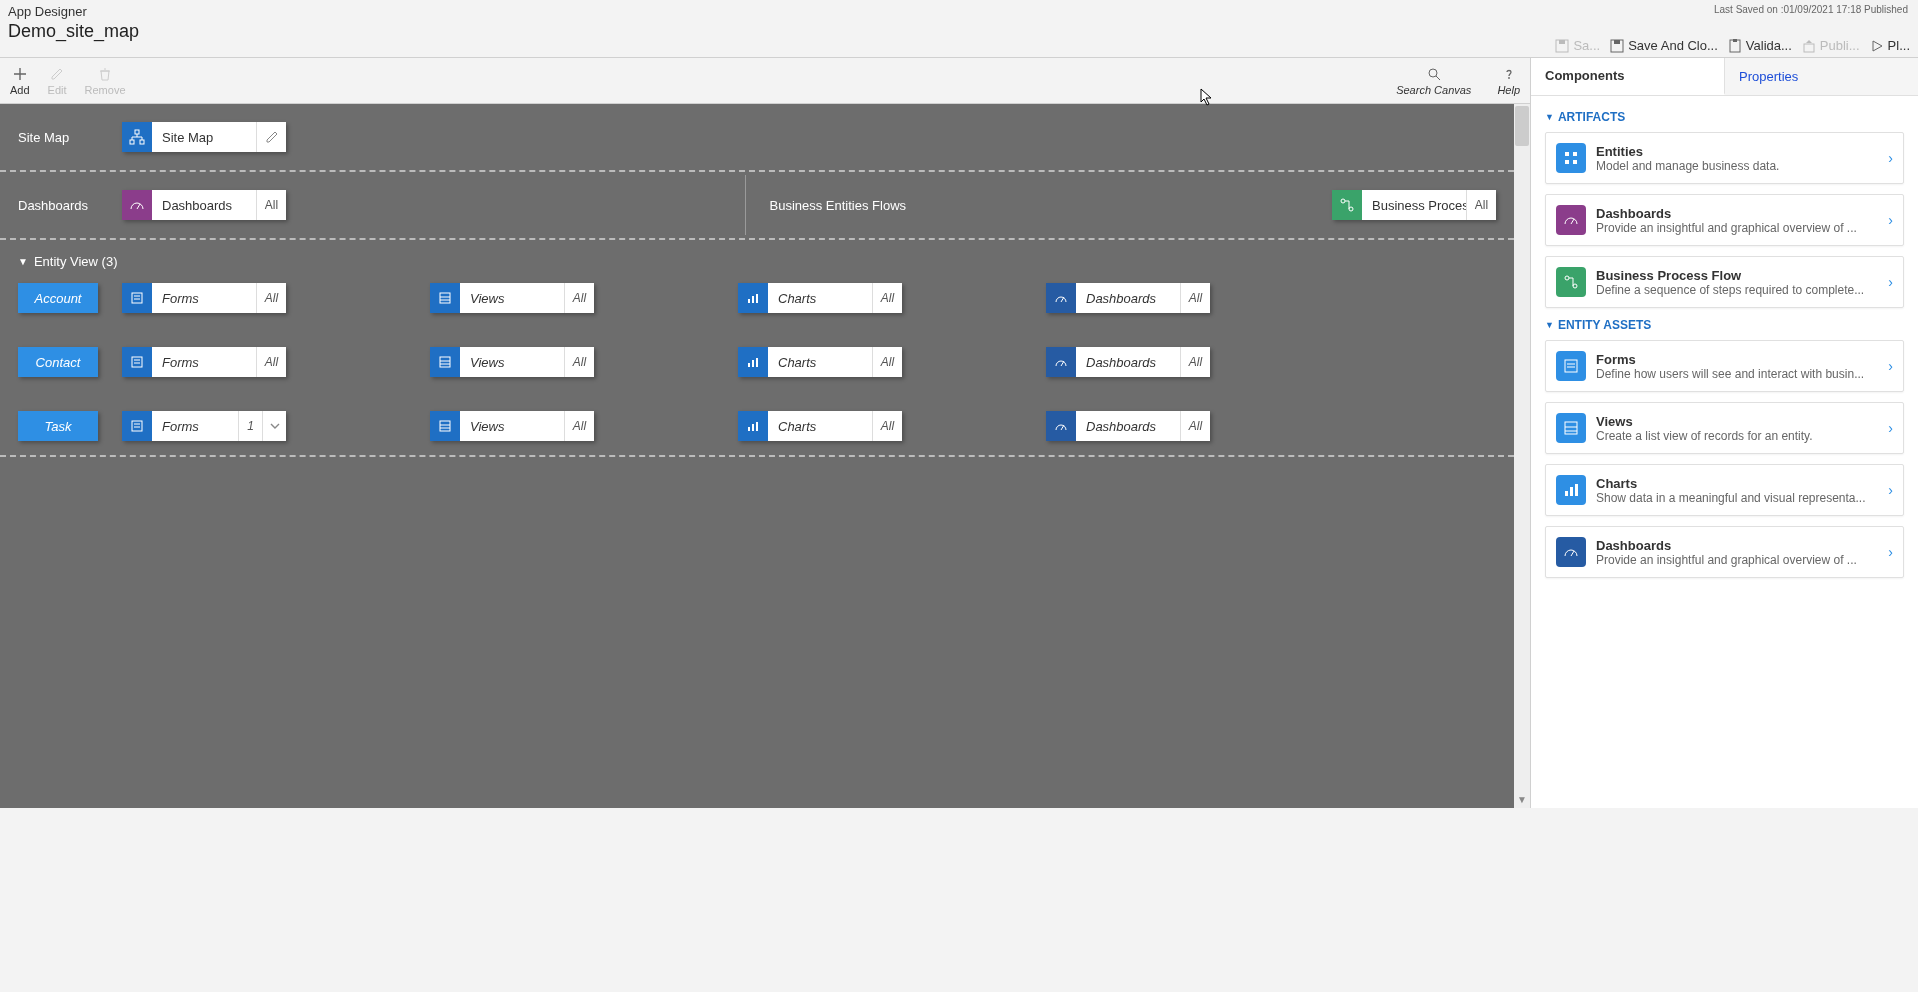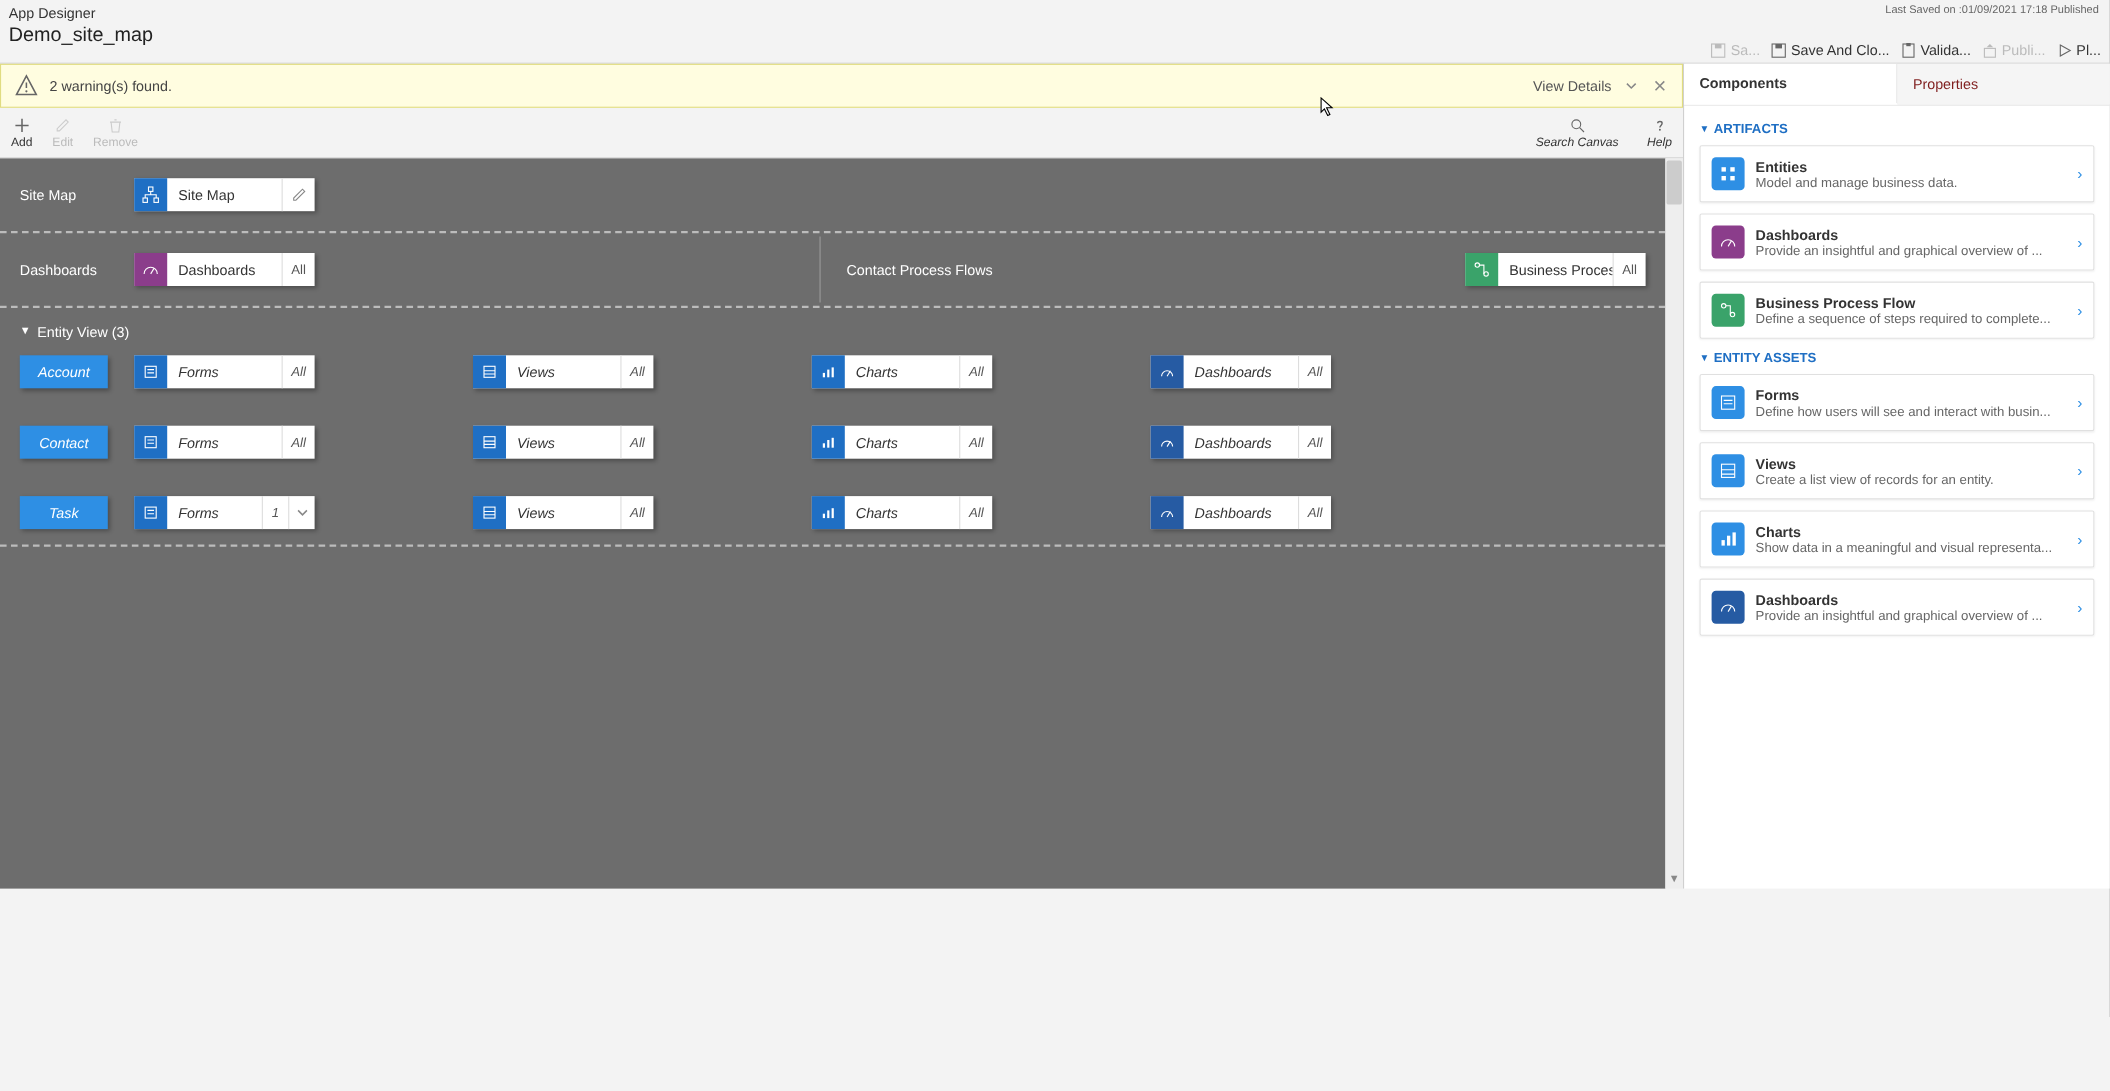--- a/index.html
+++ b/index.html
@@ -79,21 +79,21 @@
 .col-w { width: 164px; }
 .col-gap { width: 96px; }
 
 .flows-sep { border-left: 1px solid #9a9a9a; height: 60px; margin: -18px 0; }
 
 .two-col-row { display:flex; align-items:center; }
 .two-col-row > .half { flex:1; display:flex; align-items:center; gap:24px; }
 
 
 .rp-tabs { display:flex; height:38px; border-bottom:1px solid #e0e0e0; }
-.rp-tab { flex:1; display:flex; align-items:center; padding:0 14px; font-size:13px; color:#7f1d1d; cursor:pointer; border-right:1px solid #e0e0e0; }
+.rp-tab { flex:1; display:flex; align-items:center; padding:0 14px; font-size:13px; color:#1d4ed8; cursor:pointer; border-right:1px solid #e0e0e0; }
 .rp-tab:last-child{border-right:none;}
 .rp-tab.active { font-weight:600; color:#333; border-bottom:2px solid #fff; background:#fff; }
 .rp-tab:not(.active){ background:#f5f5f5; }
 
 .rp-body { padding: 8px 14px; overflow:auto; flex:1; }
 .rp-group-title { color:#1f6fc4; font-size:12px; font-weight:600; display:flex; align-items:center; gap:4px; margin: 6px 0 8px 0; }
 .rp-group-title .caret { font-size:9px; }
 
 .rp-card { border:1px solid #e0e0e0; border-radius:2px; margin-bottom:10px; display:flex; align-items:center; padding:10px 10px; gap:10px; cursor:pointer; box-shadow:0 1px 2px rgba(0,0,0,0.05); }
 .rp-card .sq { width:30px; height:30px; border-radius:4px; display:flex; align-items:center; justify-content:center; color:#fff; flex-shrink:0; }
@@ -164,45 +164,20 @@
           <span>Pl...</span>
         </div>
       </div>
     </div>
   </div>
 
   <div class="main">
 
     <div class="canvas-area">
 
-      <div class="warning-bar">
-        <div class="warning-left">
-          <span class="warning-tri">
-            <svg width="22" height="22" viewBox="0 0 22 22">
-                <path d="M11 2 L20 19 L2 19 Z" fill="none" stroke="#666" stroke-width="1.4"></path>
-                <line x1="11" y1="8" x2="11" y2="13" stroke="#666" stroke-width="1.4"></line>
-                <circle cx="11" cy="16" r="1" fill="#666"></circle>
-              </svg>
-          </span>
-          <span class="warning-text">2 warning(s) found.</span>
-        </div>
-        <div class="warning-right">
-          <span class="view-details">View Details</span>
-          <span class="warn-chevron">
-              <svg width="14" height="14" viewBox="0 0 14 14">
-                <path d="M3 5 L7 9 L11 5" fill="none" stroke="#888" stroke-width="1.4"></path>
-              </svg>
-            </span>
-          <span class="warn-close">
-              <svg width="14" height="14" viewBox="0 0 14 14">
-                <path d="M3 3 L11 11 M11 3 L3 11" stroke="#888" stroke-width="1.4"></path>
-              </svg>
-            </span>
-        </div>
-      </div>
 
       <div class="toolbar">
         <div class="tb-left">
           <div class="tb-item">
             <span class="tb-icon">
                 <svg width="14" height="14" viewBox="0 0 14 14">
                   <path d="M7 1 L7 13 M1 7 L13 7" stroke="#666" stroke-width="1.4"></path>
                 </svg>
               </span>
             <span>Add</span>
@@ -281,21 +256,21 @@
                         <path d="M2 12 A6 6 0 0 1 14 12" fill="none" stroke="#fff"></path>
                         <line x1="8" y1="12" x2="11" y2="7" stroke="#fff"></line>
                       </svg>
                     </div>
                   <div class="tile-label">Dashboards</div>
                   <div class="tile-all">All</div>
                 </div>
               </div>
               <div class="flows-sep"></div>
               <div class="half" style="padding-left:24px;">
-                <div class="section-label" style="min-width:auto;">Contact Process Flows</div>
+                <div class="section-label" style="min-width:auto;">Business Entities Flows</div>
                 <div style="flex:1"></div>
                 <div class="tile col-w">
                   <div class="tile-icon ic-green">
                       <svg width="16" height="16" viewBox="0 0 16 16">
                         <circle cx="4" cy="4" r="2" fill="none" stroke="#fff"></circle>
                         <circle cx="12" cy="12" r="2" fill="none" stroke="#fff"></circle>
                         <path d="M6 4 L10 4 L10 12" fill="none" stroke="#fff"></path>
                       </svg>
                     </div>
                   <div class="tile-label">Business Proces...</div>

